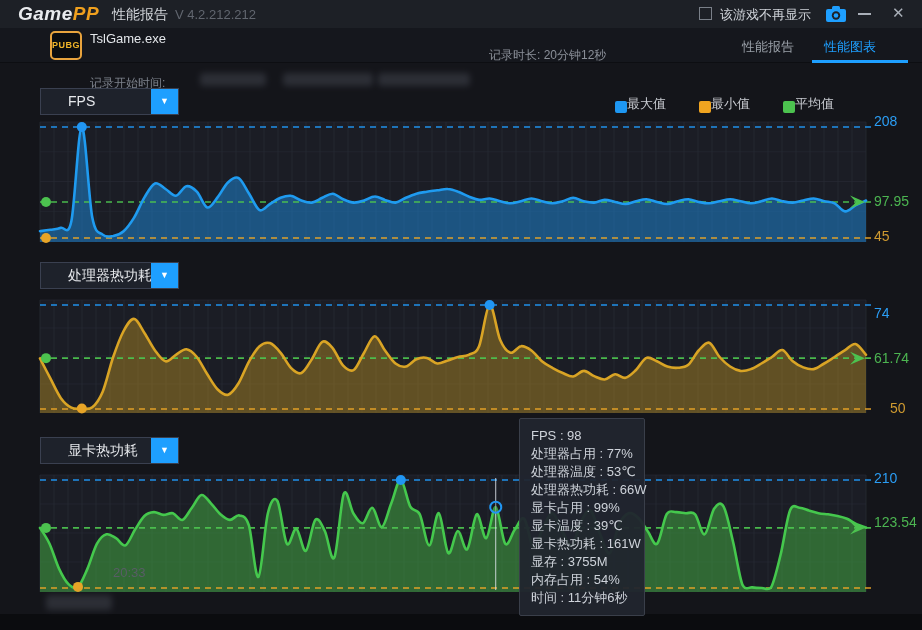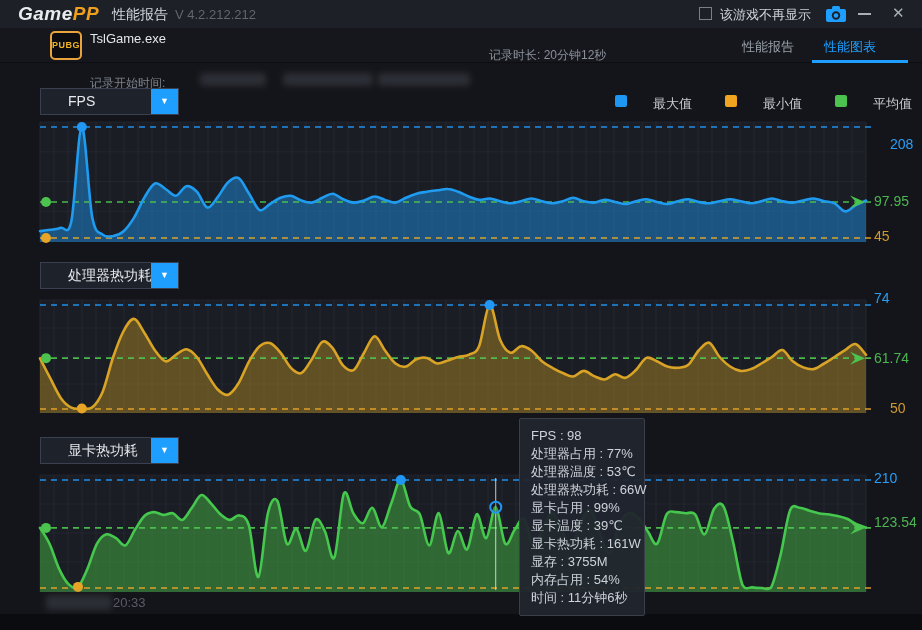--- a/index.html
+++ b/index.html
@@ -33,30 +33,30 @@
   
   .dropdown{position:absolute;width:139px;height:27px;border:1px solid #3a4050;background:#1e222b;display:flex;cursor:pointer;}
   .dropdown .dd-label{flex:1;font-size:14px;color:#e6e8ec;line-height:25px;padding-left:27px;white-space:nowrap;overflow:hidden;}
   .dropdown .dd-caret{width:27px;height:25px;background:#1e9fff;color:#fff;font-size:9px;text-align:center;line-height:25px;}
   .plot{position:absolute;left:40px;width:826px;background:#1b1d25;}
   .plot svg{display:block;overflow:visible;}
   .axis-lbl{position:absolute;left:874px;font-size:14px;white-space:nowrap;}
   .lbl-max{color:#2b9df4;} .lbl-avg{color:#4cb551;} .lbl-min{color:#cf9a30;}
 
   .legend{position:absolute;left:615px;top:95px;display:flex;gap:33px;}
-  .legend-item{display:flex;align-items:flex-start;gap:26px;}
+  .legend-item{display:flex;align-items:flex-end;gap:0;}
   .legend-swatch{width:12px;height:12px;border-radius:2px;}
   .legend-label{font-size:13px;color:#c9ccd2;}
 
   
   .tooltip{position:absolute;left:519px;top:418px;width:126px;background:rgba(33,37,46,.95);border:1px solid #3a3f4a;border-radius:2px;padding:8px 11px;z-index:30;}
   .tooltip div{font-size:13px;line-height:18px;color:#ced3da;white-space:nowrap;}
 
   
-  .time-lbl{position:absolute;left:113px;top:595px;font-size:13px;color:#585d66;}
+  .time-lbl{position:absolute;left:113px;top:565px;font-size:13px;color:#585d66;}
   .watermark{position:absolute;right:14px;top:578px;color:#fff;z-index:40;text-shadow:0 1px 3px rgba(0,0,0,.6);white-space:nowrap;}
   .watermark .wb{font-size:31px;font-weight:900;}
   .watermark .wr{font-size:31px;font-weight:700;}
   .bottom-band{position:absolute;left:0;top:614px;width:922px;height:16px;background:#0b0c0f;}
 </style>
 </head>
 <body>
 
 <div id="window">
 
@@ -120,21 +120,21 @@
         <line x1="0" x2="834" y1="5" y2="5" stroke="#2196f3" stroke-width="1.6" stroke-dasharray="6 5" opacity="0.95"></line>
         <line x1="0" x2="834" y1="79.9420245398773" y2="79.9420245398773" stroke="#4cc24f" stroke-width="1.6" stroke-dasharray="6 5" opacity="0.95"></line>
         <line x1="0" x2="834" y1="116" y2="116" stroke="#e7a427" stroke-width="1.6" stroke-dasharray="6 5" opacity="0.95"></line>
         <path d="M0.0 109.2C1.7 109.0 7.0 108.4 10.5 107.8C13.9 107.3 17.4 107.3 20.9 105.8C24.4 104.3 27.9 115.8 31.4 99.0C34.9 82.2 38.3 5.6 41.8 5.0C45.3 4.4 48.8 77.6 52.3 95.6C55.8 113.5 59.2 109.5 62.7 112.6C66.2 115.7 69.7 114.5 73.2 114.0C76.7 113.4 80.2 112.3 83.6 109.2C87.1 106.1 90.6 101.2 94.1 95.6C97.6 89.9 101.1 80.8 104.6 75.1C108.0 69.5 111.5 62.9 115.0 61.5C118.5 60.2 122.0 64.9 125.5 67.0C129.0 69.0 132.4 74.2 135.9 73.8C139.4 73.3 142.9 64.9 146.4 64.2C149.9 63.6 153.4 66.2 156.8 69.7C160.3 73.2 163.8 84.4 167.3 85.4C170.8 86.3 174.3 79.3 177.7 75.1C181.2 70.9 184.7 63.3 188.2 60.2C191.7 57.0 195.2 54.1 198.7 56.1C202.1 58.0 205.6 66.4 209.1 71.7C212.6 77.1 216.1 86.4 219.6 88.1C223.1 89.8 226.5 84.0 230.0 82.0C233.5 79.9 237.0 77.2 240.5 75.8C244.0 74.5 247.5 73.3 250.9 73.8C254.4 74.2 257.9 77.4 261.4 78.5C264.9 79.7 268.4 81.0 271.8 80.6C275.3 80.1 278.8 77.3 282.3 75.8C285.8 74.3 289.3 71.5 292.8 71.7C296.2 72.0 299.7 75.7 303.2 77.2C306.7 78.7 310.2 80.4 313.7 80.6C317.2 80.8 320.6 79.6 324.1 78.5C327.6 77.5 331.1 74.6 334.6 74.5C338.1 74.3 341.6 76.8 345.0 77.9C348.5 78.9 352.0 80.9 355.5 80.6C359.0 80.2 362.5 77.3 365.9 75.8C369.4 74.3 372.9 72.8 376.4 71.7C379.9 70.7 383.4 70.3 386.9 69.7C390.3 69.1 393.8 68.8 397.3 68.3C400.8 67.9 404.3 66.7 407.8 67.0C411.3 67.2 414.7 68.4 418.2 69.7C421.7 70.9 425.2 73.1 428.7 74.5C432.2 75.8 435.7 77.5 439.1 77.9C442.6 78.2 446.1 76.3 449.6 76.5C453.1 76.7 456.6 78.4 460.1 79.2C463.5 80.0 467.0 81.3 470.5 81.3C474.0 81.3 477.5 80.0 481.0 79.2C484.4 78.4 487.9 76.5 491.4 76.5C494.9 76.5 498.4 78.4 501.9 79.2C505.4 80.0 508.8 81.3 512.3 81.3C515.8 81.3 519.3 80.1 522.8 79.2C526.3 78.3 529.8 75.8 533.2 75.8C536.7 75.8 540.2 78.4 543.7 79.2C547.2 80.0 550.7 80.8 554.2 80.6C557.6 80.4 561.1 78.0 564.6 77.9C568.1 77.8 571.6 79.2 575.1 79.9C578.5 80.6 582.0 82.1 585.5 82.0C589.0 81.8 592.5 80.0 596.0 79.2C599.5 78.4 602.9 77.1 606.4 77.2C609.9 77.3 613.4 79.1 616.9 79.9C620.4 80.7 623.9 82.1 627.3 82.0C630.8 81.8 634.3 80.0 637.8 79.2C641.3 78.4 644.8 77.1 648.3 77.2C651.7 77.3 655.2 79.2 658.7 79.9C662.2 80.6 665.7 81.4 669.2 81.3C672.6 81.2 676.1 79.9 679.6 79.2C683.1 78.5 686.6 77.2 690.1 77.2C693.6 77.2 697.0 78.5 700.5 79.2C704.0 79.9 707.5 81.3 711.0 81.3C714.5 81.3 718.0 80.0 721.4 79.2C724.9 78.4 728.4 76.5 731.9 76.5C735.4 76.5 738.9 78.5 742.4 79.2C745.8 79.9 749.3 80.7 752.8 80.6C756.3 80.5 759.8 79.2 763.3 78.5C766.8 77.9 770.2 76.4 773.7 76.5C777.2 76.6 780.7 78.4 784.2 79.2C787.7 80.0 791.1 79.6 794.6 81.3C798.1 83.0 801.6 89.1 805.1 89.4C808.6 89.8 812.1 85.1 815.5 83.3C819.0 81.5 824.3 79.3 826.0 78.5" fill="none" stroke="#1f9bf0" stroke-width="2.6" stroke-linejoin="round" stroke-linecap="round"></path>
         <polygon points="810,73.4420245398773 825,79.9420245398773 810,86.4420245398773 816,79.9420245398773" fill="#4cc24f"></polygon>
         <circle cx="6" cy="79.9420245398773" r="5" fill="#4cc24f"></circle>
         <circle cx="6" cy="116" r="5" fill="#e7a427"></circle>
         <circle cx="41.822784810126585" cy="5" r="5" fill="#2196f3"></circle>
       </svg>
   </div>
-  <div class="axis-lbl lbl-max" style="top:136px;margin-left:16px;">208</div>
+  <div class="axis-lbl lbl-max" style="top:113px;">208</div>
   <div class="axis-lbl lbl-avg" style="top:193px;">97.95</div>
   <div class="axis-lbl lbl-min" style="top:228px;">45</div>
 
   <div class="dropdown" style="left:40px;top:262px;">
     <div class="dd-label">处理器热功耗</div>
     <div class="dd-caret">▼</div>
   </div>
   <div class="plot" style="top:300px;height:113px;">
     <svg width="826" height="113">
         <path d="M0 0V113M14 0V113M28 0V113M42 0V113M56 0V113M70 0V113M84 0V113M98 0V113M112 0V113M126 0V113M140 0V113M154 0V113M168 0V113M182 0V113M196 0V113M210 0V113M224 0V113M238 0V113M252 0V113M266 0V113M280 0V113M294 0V113M308 0V113M322 0V113M336 0V113M350 0V113M364 0V113M378 0V113M392 0V113M406 0V113M420 0V113M434 0V113M448 0V113M462 0V113M476 0V113M490 0V113M504 0V113M518 0V113M532 0V113M546 0V113M560 0V113M574 0V113M588 0V113M602 0V113M616 0V113M630 0V113M644 0V113M658 0V113M672 0V113M686 0V113M700 0V113M714 0V113M728 0V113M742 0V113M756 0V113M770 0V113M784 0V113M798 0V113M812 0V113M826 0V113" stroke="#262a33" stroke-width="1" fill="none" opacity="0.85"></path>
@@ -143,21 +143,21 @@
         <line x1="0" x2="834" y1="5" y2="5" stroke="#2196f3" stroke-width="1.6" stroke-dasharray="6 5" opacity="0.95"></line>
         <line x1="0" x2="834" y1="58.12666666666666" y2="58.12666666666666" stroke="#4cc24f" stroke-width="1.6" stroke-dasharray="6 5" opacity="0.95"></line>
         <line x1="0" x2="834" y1="109" y2="109" stroke="#e7a427" stroke-width="1.6" stroke-dasharray="6 5" opacity="0.95"></line>
         <path d="M0.0 58.3C1.7 61.7 7.0 72.0 10.5 78.7C13.9 85.3 17.4 93.3 20.9 98.2C24.4 103.0 27.9 106.0 31.4 107.7C34.9 109.4 38.3 108.6 41.8 108.6C45.3 108.5 48.8 110.1 52.3 107.3C55.8 104.5 59.2 100.0 62.7 91.7C66.2 83.3 69.7 67.1 73.2 57.0C76.7 46.9 80.2 37.4 83.6 31.0C87.1 24.6 90.6 18.5 94.1 18.9C97.6 19.2 101.1 27.9 104.6 33.2C108.0 38.4 111.5 45.8 115.0 50.5C118.5 55.2 122.0 60.6 125.5 61.3C129.0 62.1 132.4 56.9 135.9 54.8C139.4 52.8 142.9 48.8 146.4 49.2C149.9 49.6 153.4 52.8 156.8 57.0C160.3 61.2 163.8 68.9 167.3 74.3C170.8 79.8 174.3 86.1 177.7 89.5C181.2 92.9 184.7 95.8 188.2 94.7C191.7 93.6 195.2 88.6 198.7 83.0C202.1 77.4 205.6 67.5 209.1 61.3C212.6 55.2 216.1 49.2 219.6 46.2C223.1 43.1 226.5 42.0 230.0 43.1C233.5 44.2 237.0 48.5 240.5 52.7C244.0 56.8 247.5 64.4 250.9 67.8C254.4 71.2 257.9 74.5 261.4 73.0C264.9 71.6 268.4 64.4 271.8 59.2C275.3 54.0 278.8 43.6 282.3 41.8C285.8 40.0 289.3 44.4 292.8 48.3C296.2 52.3 299.7 62.1 303.2 65.7C306.7 69.3 310.2 72.2 313.7 70.0C317.2 67.8 320.6 58.3 324.1 52.7C327.6 47.0 331.1 36.6 334.6 36.2C338.1 35.8 341.6 46.0 345.0 50.5C348.5 55.0 352.0 60.8 355.5 63.5C359.0 66.2 362.5 67.3 365.9 66.5C369.4 65.8 372.9 60.6 376.4 59.2C379.9 57.7 383.4 57.1 386.9 57.9C390.3 58.6 393.8 63.1 397.3 63.5C400.8 63.9 404.3 61.5 407.8 60.5C411.3 59.4 414.7 57.9 418.2 57.0C421.7 56.1 425.2 56.6 428.7 54.8C432.2 53.0 435.7 54.5 439.1 46.2C442.6 37.9 446.1 6.1 449.6 5.0C453.1 3.9 456.6 31.7 460.1 39.7C463.5 47.6 467.0 51.6 470.5 52.7C474.0 53.8 477.5 46.5 481.0 46.2C484.4 45.8 487.9 48.0 491.4 50.5C494.9 53.0 498.4 58.4 501.9 61.3C505.4 64.2 508.8 65.9 512.3 67.8C515.8 69.8 519.3 71.6 522.8 73.0C526.3 74.5 529.8 76.9 533.2 76.5C536.7 76.1 540.2 70.9 543.7 70.9C547.2 70.8 550.7 74.6 554.2 76.1C557.6 77.5 561.1 79.8 564.6 79.5C568.1 79.2 571.6 74.6 575.1 74.3C578.5 74.0 582.0 78.5 585.5 77.8C589.0 77.1 592.5 73.3 596.0 70.0C599.5 66.7 602.9 59.3 606.4 57.9C609.9 56.4 613.4 59.9 616.9 61.3C620.4 62.8 623.9 65.5 627.3 66.5C630.8 67.6 634.3 68.1 637.8 67.8C641.3 67.5 644.8 67.7 648.3 64.8C651.7 61.9 655.2 54.2 658.7 50.5C662.2 46.8 665.7 41.6 669.2 42.7C672.6 43.8 676.1 53.0 679.6 57.0C683.1 61.0 686.6 64.2 690.1 66.5C693.6 68.8 697.0 70.4 700.5 70.9C704.0 71.3 707.5 70.4 711.0 69.1C714.5 67.9 718.0 65.5 721.4 63.5C724.9 61.5 728.4 59.2 731.9 57.0C735.4 54.8 738.9 49.3 742.4 50.1C745.8 50.8 749.3 58.4 752.8 61.3C756.3 64.2 759.8 66.1 763.3 67.4C766.8 68.7 770.2 69.8 773.7 69.1C777.2 68.5 780.7 65.5 784.2 63.5C787.7 61.5 791.1 59.2 794.6 57.0C798.1 54.8 801.6 52.2 805.1 50.1C808.6 47.9 812.1 43.2 815.5 44.0C819.0 44.8 824.3 53.0 826.0 54.8" fill="none" stroke="#d9a425" stroke-width="2.6" stroke-linejoin="round" stroke-linecap="round"></path>
         <polygon points="810,51.62666666666666 825,58.12666666666666 810,64.62666666666667 816,58.12666666666666" fill="#4cc24f"></polygon>
         <circle cx="6" cy="58.12666666666666" r="5" fill="#4cc24f"></circle>
         <circle cx="41.822784810126585" cy="108.56666666666666" r="5" fill="#e7a427"></circle>
         <circle cx="449.59493670886076" cy="5" r="5" fill="#2196f3"></circle>
       </svg>
   </div>
-  <div class="axis-lbl lbl-max" style="top:290px;">74</div>
+  <div class="axis-lbl lbl-max" style="top:305px;">74</div>
   <div class="axis-lbl lbl-avg" style="top:350px;">61.74</div>
   <div class="axis-lbl lbl-min" style="top:400px;margin-left:16px;">50</div>
 
   <div class="dropdown" style="left:40px;top:437px;">
     <div class="dd-label">显卡热功耗</div>
     <div class="dd-caret">▼</div>
   </div>
   <div class="plot" style="top:475px;height:117px;">
     <svg width="826" height="117">
         <path d="M0 0V117M14 0V117M28 0V117M42 0V117M56 0V117M70 0V117M84 0V117M98 0V117M112 0V117M126 0V117M140 0V117M154 0V117M168 0V117M182 0V117M196 0V117M210 0V117M224 0V117M238 0V117M252 0V117M266 0V117M280 0V117M294 0V117M308 0V117M322 0V117M336 0V117M350 0V117M364 0V117M378 0V117M392 0V117M406 0V117M420 0V117M434 0V117M448 0V117M462 0V117M476 0V117M490 0V117M504 0V117M518 0V117M532 0V117M546 0V117M560 0V117M574 0V117M588 0V117M602 0V117M616 0V117M630 0V117M644 0V117M658 0V117M672 0V117M686 0V117M700 0V117M714 0V117M728 0V117M742 0V117M756 0V117M770 0V117M784 0V117M798 0V117M812 0V117M826 0V117" stroke="#262a33" stroke-width="1" fill="none" opacity="0.85"></path>

